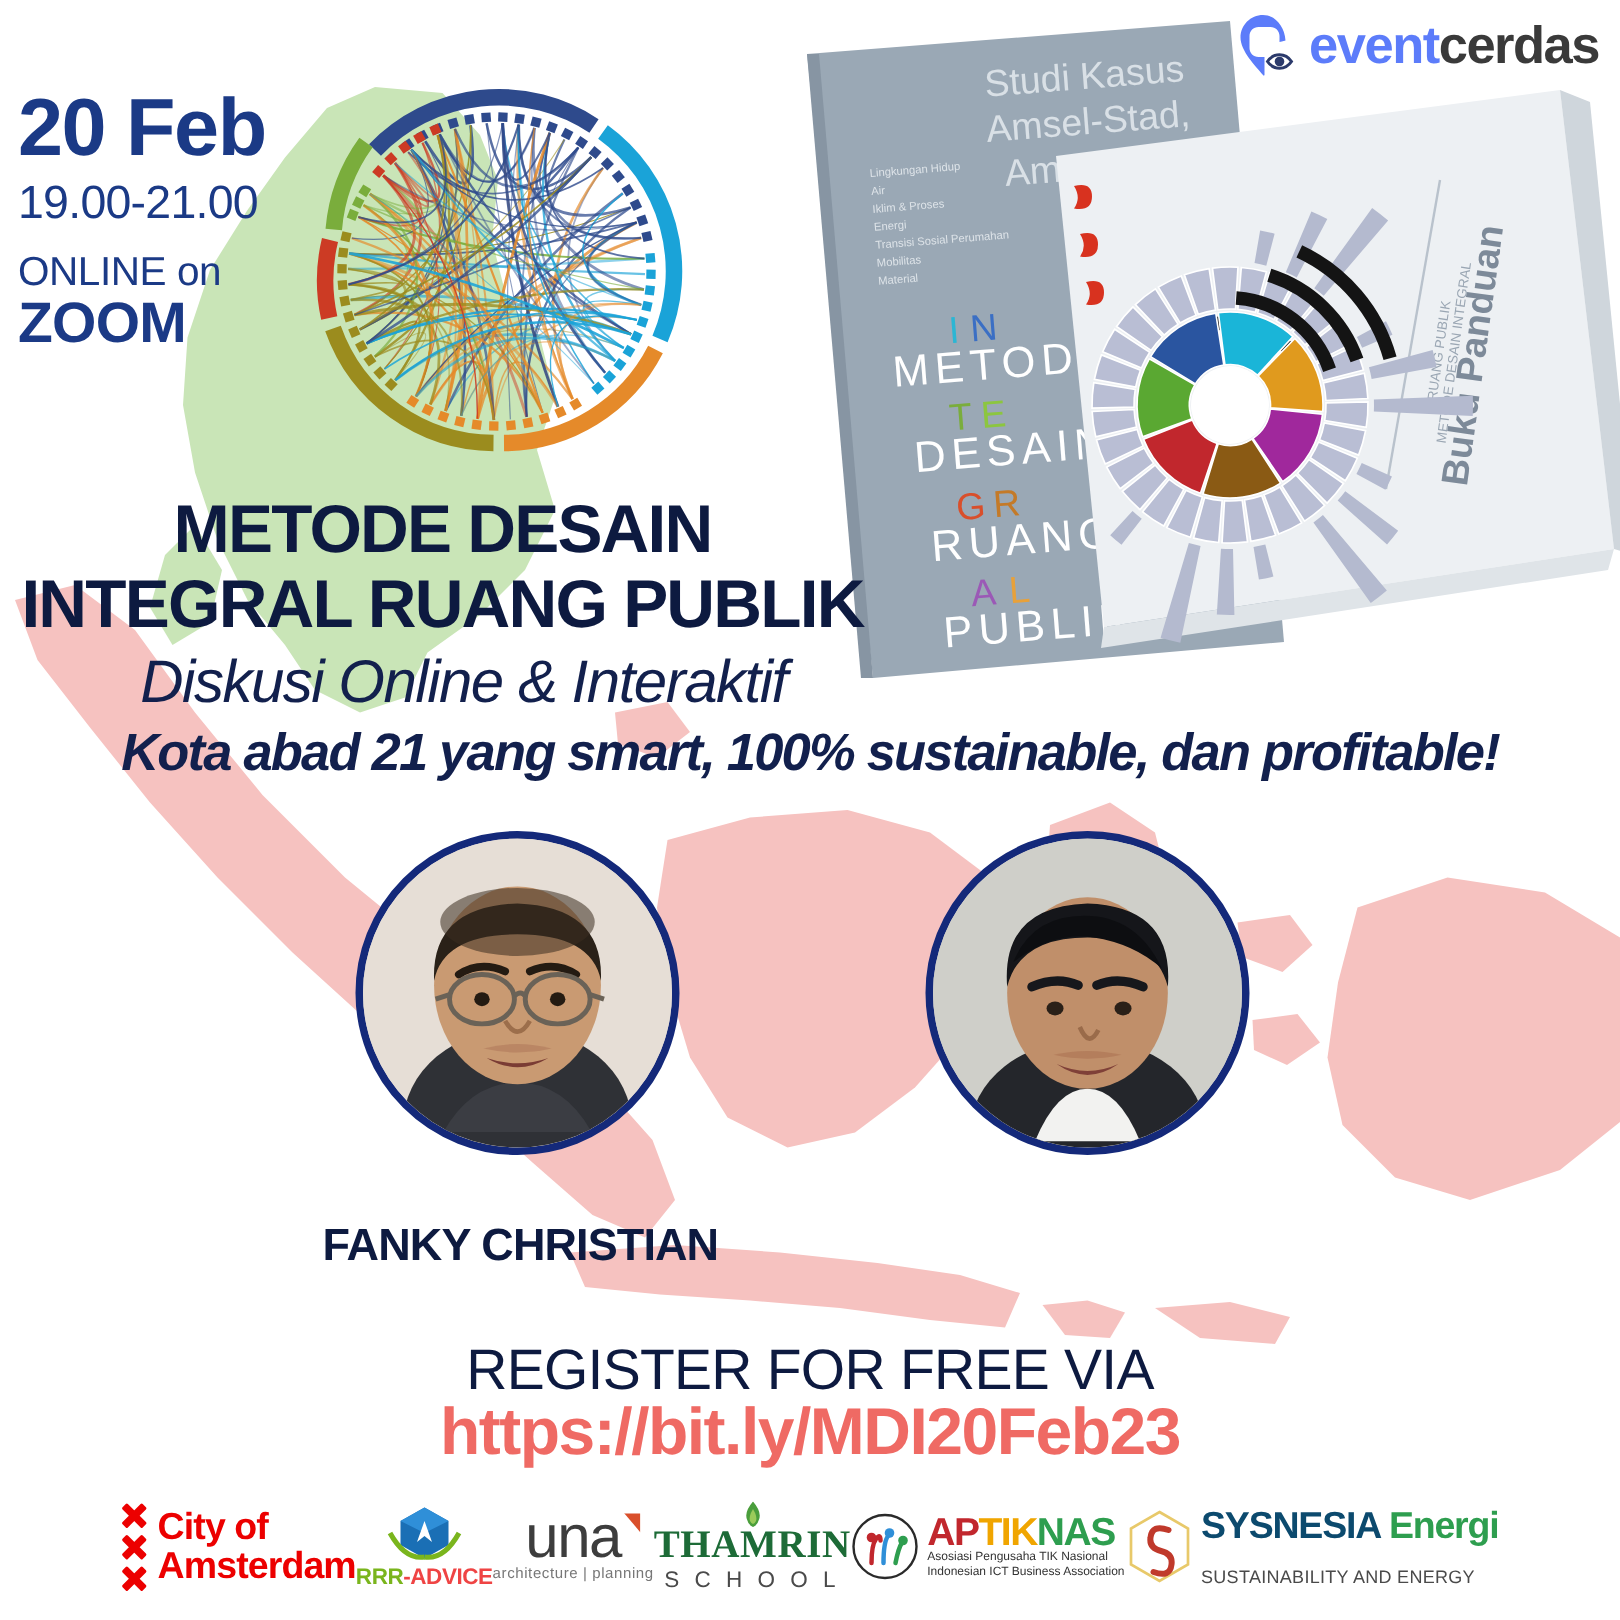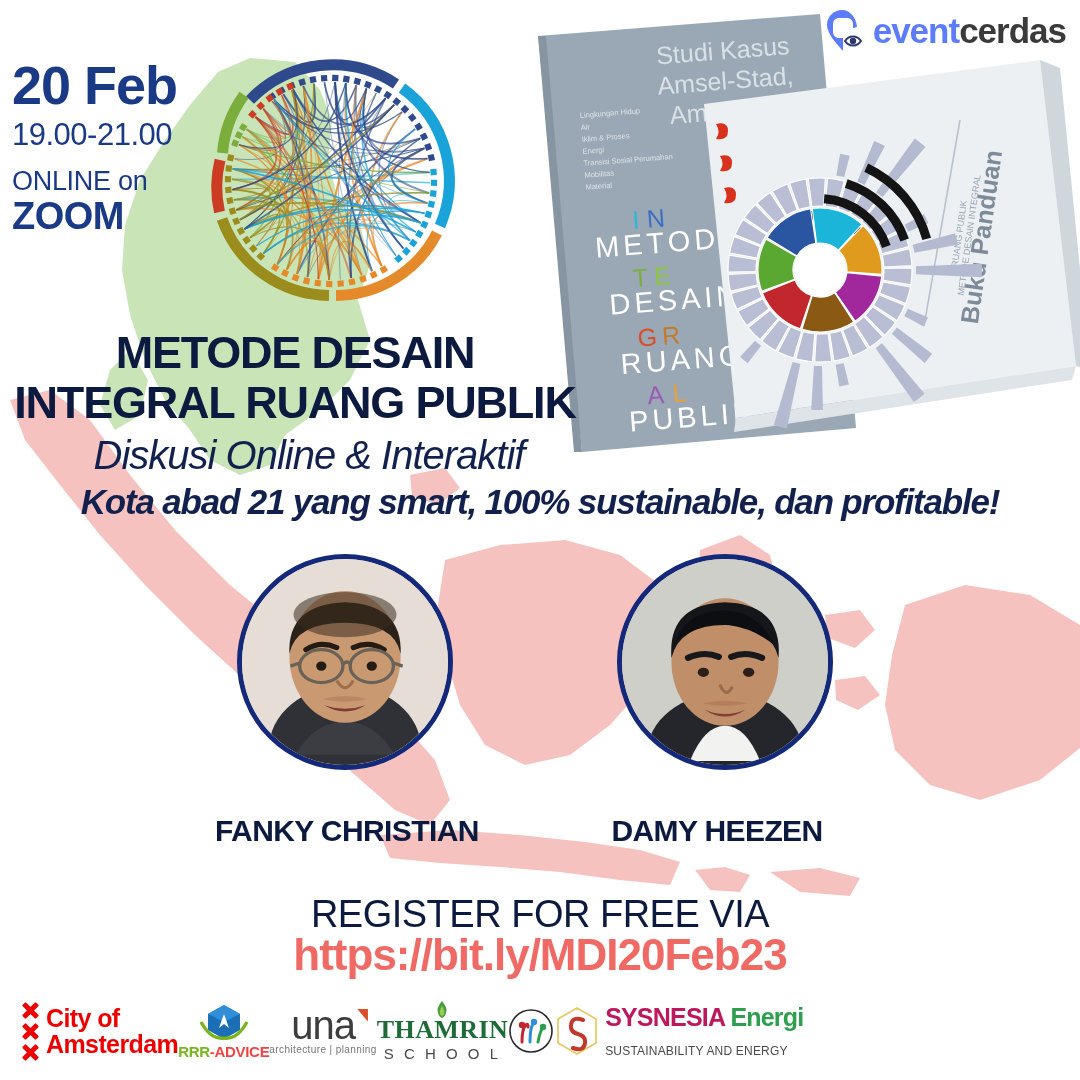--- a/index.html
+++ b/index.html
@@ -49,21 +49,21 @@
   .sp2 .sp-name{margin-left:-10px;}
 
   
   .register{position:absolute;left:0;top:893px;width:1080px;text-align:center;z-index:7;
             font-size:38px;color:#0d1a40;letter-spacing:-.5px;}
   .url{position:absolute;left:0;top:930px;width:1080px;text-align:center;z-index:7;
        font-size:44px;font-weight:700;color:#ef6a64;letter-spacing:-1px;}
 
   
   .sponsors{position:absolute;left:0;bottom:4px;width:1080px;height:90px;z-index:7;
-            display:flex;align-items:center;justify-content:flex-start;padding:0 22px;box-sizing:border-box;}
+            display:flex;align-items:center;justify-content:center;padding:0 22px;box-sizing:border-box;}
   .sp-logo{display:flex;align-items:center;justify-content:center;}
 
   .amsterdam{display:flex;align-items:center;gap:7px;}
   .andreas{display:flex;flex-direction:column;gap:4px;}
   .andreas i{display:block;width:17px;height:17px;position:relative;}
   .andreas i:before,.andreas i:after{content:"";position:absolute;left:6px;top:-1px;width:5px;height:19px;background:#ec0000;border-radius:1px;}
   .andreas i:before{transform:rotate(45deg);} .andreas i:after{transform:rotate(-45deg);}
   .ams-text{font-size:25px;font-weight:700;color:#ec0000;line-height:1.04;letter-spacing:-.6px;}
 
   .rrr{display:flex;flex-direction:column;align-items:center;gap:1px;}
@@ -86,21 +86,21 @@
 
   .aptiknas{display:flex;align-items:center;gap:5px;}
   .apt-text{display:flex;flex-direction:column;}
   .apt-word{font-size:26px;font-weight:700;letter-spacing:-1px;line-height:.95;}
   .apt-a{color:#c1272d;}.apt-b{color:#f0a500;}.apt-c{color:#2e9e4f;}
   .apt-sub{font-size:8px;color:#333;line-height:1.25;}
 
   .sysnesia{display:flex;align-items:center;gap:5px;}
   .sys-text{display:flex;flex-direction:column;}
   .sys-word{font-size:25px;font-weight:700;letter-spacing:-.8px;line-height:1;}
-  .sys-a{color:#be185d;}.sys-b{color:#2e9e4f;}
+  .sys-a{color:#0c4a6e;}.sys-b{color:#2e9e4f;}
   .sys-sub{font-size:12px;color:#4a4a4a;letter-spacing:.2px;margin-top:14px;}
 </style>
 </head>
 <body>
 
 <div id="poster">
 
   <div class="bg-maps">
     <svg class="map-nl" viewBox="0 0 370 430">
       <path fill="#c9e5b7" d="M180 8 L225 12 L250 40 L262 70 L258 110 L268 150 L290 175 L300 215 L288 250 L300 290 L280 330 L250 360 L215 385 L200 415 L170 425 L140 410 L120 380 L95 350 L75 310 L60 265 L52 220 L55 175 L70 130 L95 90 L120 55 L148 22 Z"></path>
@@ -553,21 +553,20 @@
         <path d="M48 96 q-4 -52 52 -54 q56 2 52 54 q-8 -32 -52 -32 q-44 0 -52 32 Z" fill="#15161a"></path>
         <path d="M52 80 q26 -20 52 -16 q26 4 44 20 q-16 -34 -50 -34 q-34 0 -46 30 Z" fill="#0d0e11"></path>
         <path d="M64 96 q16 -7 30 -1 M106 95 q14 -6 30 1" stroke="#17181c" stroke-width="6" fill="none" stroke-linecap="round"></path>
         <ellipse cx="79" cy="110" rx="5.5" ry="4.5" fill="#2a2018"></ellipse>
         <ellipse cx="123" cy="110" rx="5.5" ry="4.5" fill="#2a2018"></ellipse>
         <path d="M95 122 q6 14 12 2" stroke="#9a6b4a" stroke-width="3" fill="none"></path>
         <path d="M80 146 q20 14 40 0 q-20 9 -40 0 Z" fill="#7f4038"></path>
         <path d="M78 140 q22 -5 44 0 q-22 5 -44 0 Z" fill="#ab7354" opacity=".6"></path>
       </svg>
     </div>
-    <div class="sp-name">DAMY HEEZEN</div>
   </div>
 
   <div class="register">REGISTER FOR FREE VIA</div>
   <a class="url" href="#" style="text-decoration:none;">https://bit.ly/MDI20Feb23</a>
 
   <div class="sponsors">
 
     <div class="sp-logo">
       <div class="amsterdam">
         <div class="andreas">
@@ -618,20 +617,25 @@
       <div class="aptiknas">
         <svg width="46" height="46" viewBox="0 0 46 46">
           <circle cx="23" cy="23" r="21" fill="none" stroke="#2a2a2a" stroke-width="1.6"></circle>
           <path d="M14 34 q0 -12 3 -16 q3 -4 3 1" stroke="#c1272d" stroke-width="3" fill="none" stroke-linecap="round"></path>
           <circle cx="14" cy="17" r="3.2" fill="#c1272d"></circle>
           <path d="M22 34 q0 -14 3 -18" stroke="#2f8fd8" stroke-width="3" fill="none" stroke-linecap="round"></path>
           <circle cx="26" cy="14" r="3.2" fill="#2f8fd8"></circle>
           <path d="M30 34 q2 -10 4 -13" stroke="#2e9e4f" stroke-width="3" fill="none" stroke-linecap="round"></path>
           <circle cx="35" cy="19" r="3.2" fill="#2e9e4f"></circle>
         </svg>
+        <div class="apt-text">
+          <div class="apt-word"><span class="apt-a">AP</span><span class="apt-b">TIK</span><span class="apt-c">NAS</span></div>
+          <div class="apt-sub">Asosiasi Pengusaha TIK Nasional</div>
+          <div class="apt-sub">Indonesian ICT Business Association</div>
+        </div>
       </div>
     </div>
 
     <div class="sp-logo">
       <div class="sysnesia">
         <svg width="46" height="50" viewBox="0 0 46 50">
           <path d="M23 2 L42 13 L42 37 L23 48 L4 37 L4 13 Z" fill="none" stroke="#e8c96a" stroke-width="1.8"></path>
           <path d="M29 14 q-11 -4 -12 5 q-1 7 7 9 q8 2 7 9 q-1 9 -12 5" stroke="#c0392b" stroke-width="4" fill="none" stroke-linecap="round"></path>
         </svg>
         <div class="sys-text">

